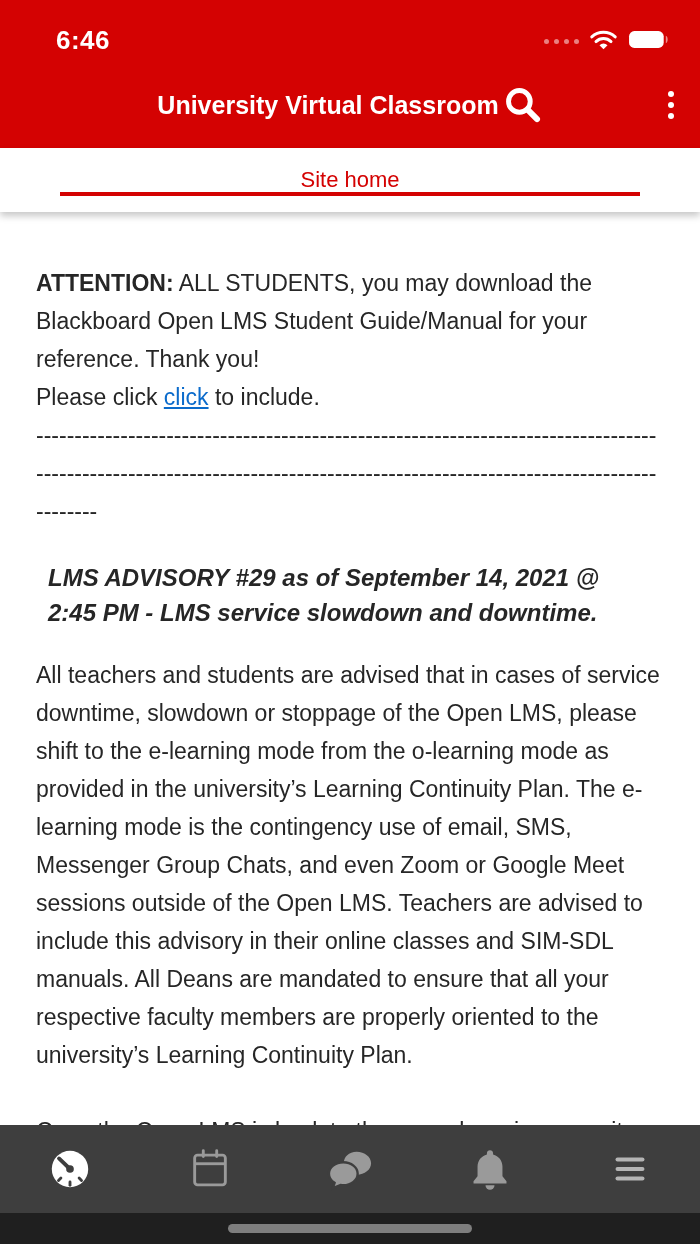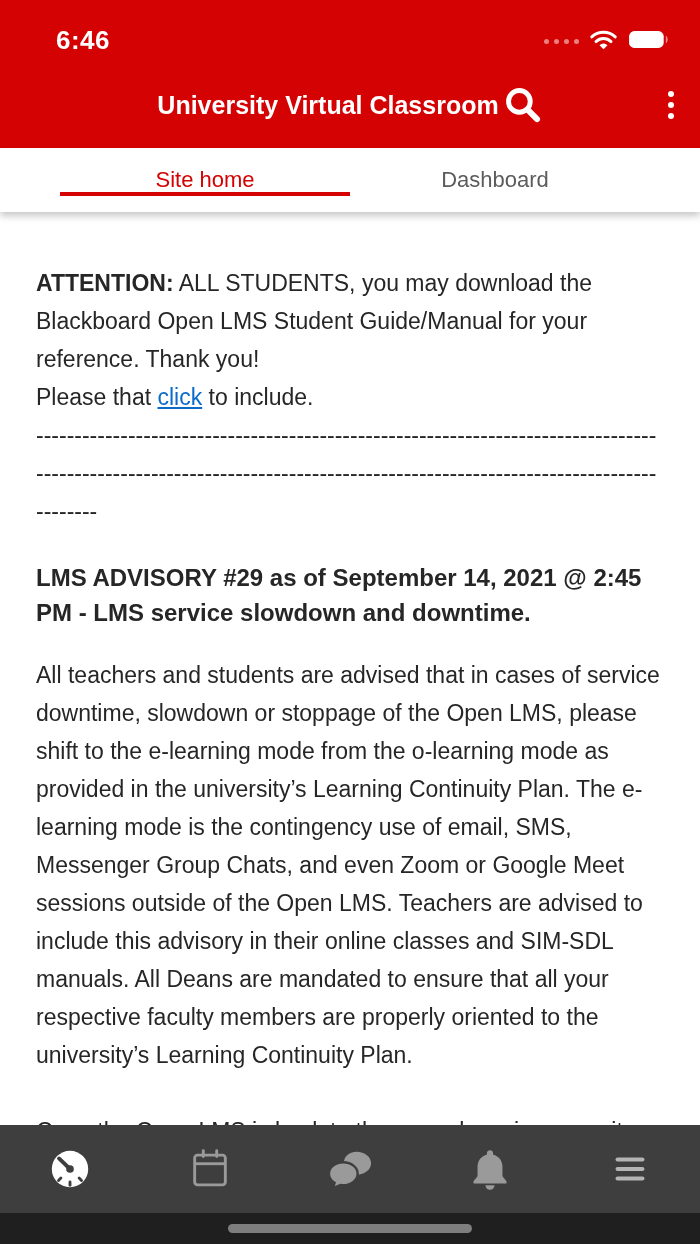--- a/index.html
+++ b/index.html
@@ -34,21 +34,21 @@
   .tabs{display:flex;background:#fff;height:64px;padding:16px 60px;box-shadow:0 4px 7px rgba(0,0,0,.22);position:relative;z-index:3;}
   .tab{flex:1;display:flex;align-items:center;justify-content:center;font-size:22px;color:var(--tab-gray);position:relative;cursor:pointer;background:none;border:none;font-family:inherit;}
   .tab.active{color:var(--red);}
   .tab.active::after{content:"";position:absolute;left:0;right:0;bottom:0;height:4px;background:var(--red);}
 
   
   .content{flex:1;overflow:hidden;padding:52px 36px 0 36px;font-size:23px;line-height:38px;color:var(--text);background:#fff;}
   .attention-label{font-weight:700;}
   .download-link{color:var(--link);text-decoration:underline;cursor:pointer;}
   .divider{word-break:break-all;line-height:38px;margin:0;}
-  .advisory-heading{font-size:24px;font-weight:700;line-height:35px;margin:30px 0 26px;}
+  .advisory-heading{font-size:24px;font-weight:700;line-height:35px;margin:30px 12px 26px;font-style:italic;}
   .advisory-body{margin:0 0 38px;}
   .advisory-followup{margin:0;}
 
   
   .bottom-nav{height:88px;background:var(--nav-bg);display:flex;align-items:center;}
   .nav-item{flex:1;display:flex;align-items:center;justify-content:center;background:none;border:none;color:var(--nav-icon);cursor:pointer;}
   .nav-item.active{color:#fff;}
   .nav-item svg{width:46px;height:46px;display:block;}
   .nav-item.menu{color:#b4b4b4;}
 
@@ -100,29 +100,28 @@
       <span style="display:flex;flex-direction:column;gap:5px;">
           <i style="width:6px;height:6px;border-radius:50%;background:#fff;display:block;"></i>
           <i style="width:6px;height:6px;border-radius:50%;background:#fff;display:block;"></i>
           <i style="width:6px;height:6px;border-radius:50%;background:#fff;display:block;"></i>
         </span>
     </button>
   </header>
 
   <nav class="tabs">
     <button class="tab active">Site home</button>
-    <button class="tab">Dashboard</button>
   </nav>
 
   <main class="content">
     <div>
       <span class="attention-label">ATTENTION:</span><span> ALL STUDENTS, you may download the Blackboard Open LMS Student Guide/Manual for your reference. Thank you!</span>
     </div>
     <div>
-      <span>Please that </span><a class="download-link">click</a><span> to include.</span>
+      <span>Please click </span><a class="download-link">click</a><span> to include.</span>
     </div>
     <div class="divider">--------------------------------------------------------------------------------------------------------------------------------------------------------------------------</div>
     <h2 class="advisory-heading">LMS ADVISORY #29 as of September 14, 2021 @ 2:45 PM - LMS service slowdown and downtime.</h2>
     <p class="advisory-body">All teachers and students are advised that in cases of service downtime, slowdown or stoppage of the Open LMS, please shift to the e-learning mode from the o-learning mode as provided in the university’s Learning Continuity Plan. The e-learning mode is the contingency use of email, SMS, Messenger Group Chats, and even Zoom or Google Meet sessions outside of the Open LMS. Teachers are advised to include this advisory in their online classes and SIM-SDL manuals. All Deans are mandated to ensure that all your respective faculty members are properly oriented to the university’s Learning Continuity Plan.</p>
     <p class="advisory-followup">Once the Open LMS is back to the normal service capacity, classes can shift back to o-learning from e-learning mode.</p>
 
   </main>
 
   <nav class="bottom-nav">
     <button class="nav-item active">

